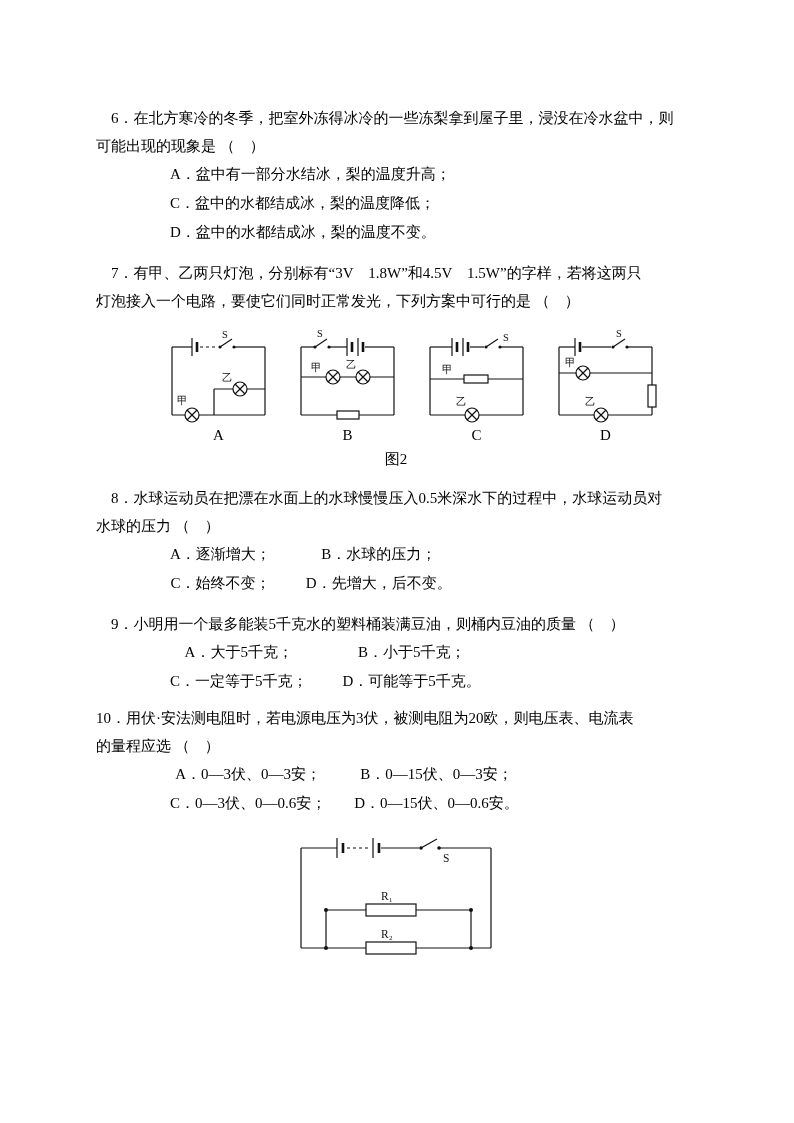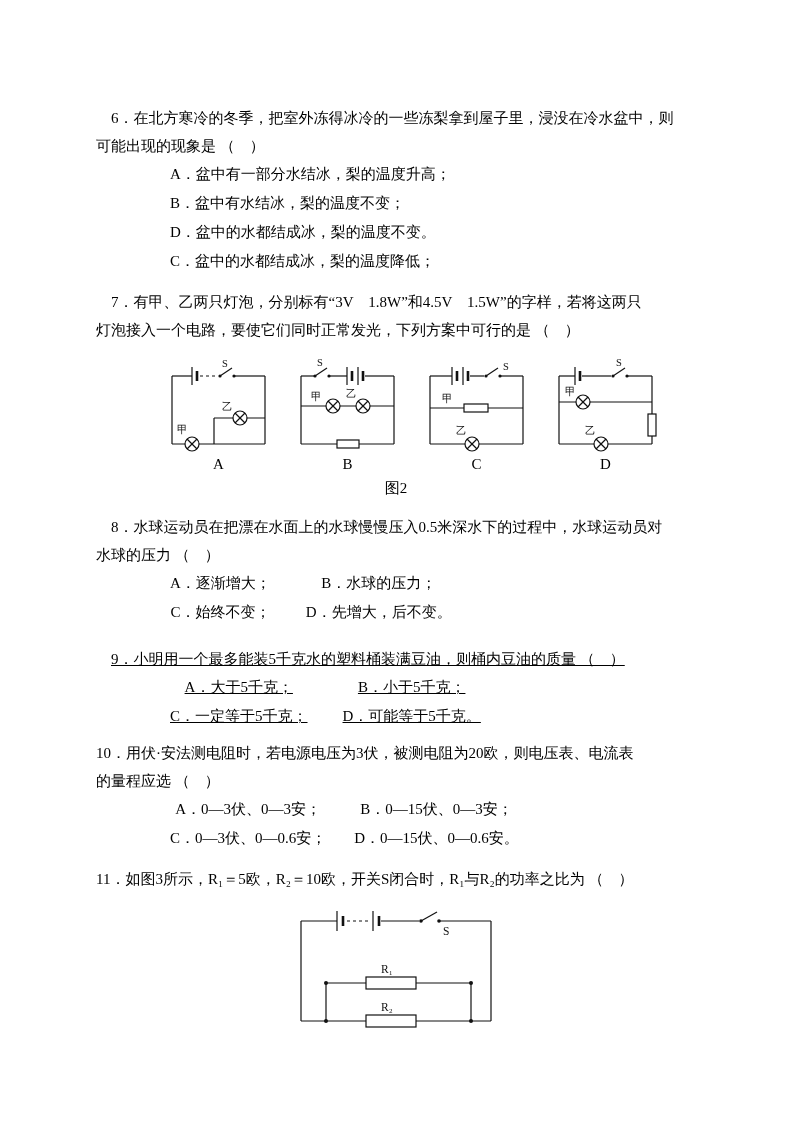--- a/index.html
+++ b/index.html
@@ -26,21 +26,21 @@
   .q7-figure { margin-top:14px; }
   .fig2-row { display:flex; gap:24px; margin-left:70px; }
   .fig2-item { display:flex; flex-direction:column; align-items:center; }
   .fig2-label { font-size:15px; line-height:18px; margin-top:2px; }
   .fig2-caption { text-align:center; font-size:15px; line-height:22px; margin-top:4px; }
 
   .fig3-wrap { display:flex; justify-content:center; margin-top:10px; }
 
   #q7 { margin-top:12px; }
   #q8 { margin-top:14px; }
-  #q9 { margin-top:18px;text-decoration:underline; }
+  #q9 { margin-top:12px; }
   #q10 { margin-top:8px; }
   #q11 { margin-top:12px; }
 
   svg .w { stroke:#111; stroke-width:1.2; fill:none; }
   svg .wt { stroke:#111; stroke-width:2.6; fill:none; }
   svg .dash { stroke:#111; stroke-width:1.2; fill:none; stroke-dasharray:3,3; }
   svg .comp { stroke:#111; stroke-width:1.2; fill:#fff; }
   svg .dot { fill:#111; stroke:none; }
   svg text { fill:#111; font-family:"Liberation Serif","DejaVu Serif",serif; }
   svg .lbl { font-size:10.5px; }
@@ -49,23 +49,22 @@
 </head>
 <body>
 
 <div class="page">
 
   <section id="q6">
     <p class="stem-line ind">6．在北方寒冷的冬季，把室外冻得冰冷的一些冻梨拿到屋子里，浸没在冷水盆中，则</p>
     <p class="stem-line">可能出现的现象是 （　）</p>
     <div class="options single">
       <p>A．盆中有一部分水结冰，梨的温度升高；</p>
-      <p>B．盆中有水结冰，梨的温度不变；</p>
+      <p>C．盆中的水都结成冰，梨的温度降低；</p>
       <p>D．盆中的水都结成冰，梨的温度不变。</p>
-      <p>C．盆中的水都结成冰，梨的温度降低；</p>
     </div>
   </section>
 
   <section id="q7">
     <p class="stem-line ind">7．有甲、乙两只灯泡，分别标有“3V　1.8W”和4.5V　1.5W”的字样，若将这两只</p>
     <p class="stem-line">灯泡接入一个电路，要使它们同时正常发光，下列方案中可行的是 （　）</p>
 
     <div class="q7-figure">
       <div class="fig2-row">
 
@@ -214,21 +213,20 @@
     <p class="stem-line">的量程应选 （　）</p>
     <div class="options grid" style="column-gap:28px">
       <span>A．0—3伏、0—3安；</span>
       <span>B．0—15伏、0—3安；</span>
       <span>C．0—3伏、0—0.6安；</span>
       <span>D．0—15伏、0—0.6安。</span>
     </div>
   </section>
 
   <section id="q11">
-    <p class="stem-line">11．如图3所示，R₁＝5欧，R₂＝10欧，开关S闭合时，R₁与R₂的功率之比为 （　）</p>
     <div class="fig3-wrap">
       <svg width="250" height="132" viewBox="0 0 250 132">
         <line class="w" x1="30" y1="18" x2="66" y2="18"></line>
         <line class="w" x1="66" y1="8" x2="66" y2="28"></line>
         <line class="wt" x1="72" y1="13" x2="72" y2="23"></line>
         <line class="dash" x1="76" y1="18" x2="100" y2="18"></line>
         <line class="w" x1="102" y1="8" x2="102" y2="28"></line>
         <line class="wt" x1="108" y1="13" x2="108" y2="23"></line>
         <line class="w" x1="110" y1="18" x2="148" y2="18"></line>
         <circle class="dot" cx="150" cy="18" r="1.8"></circle>

